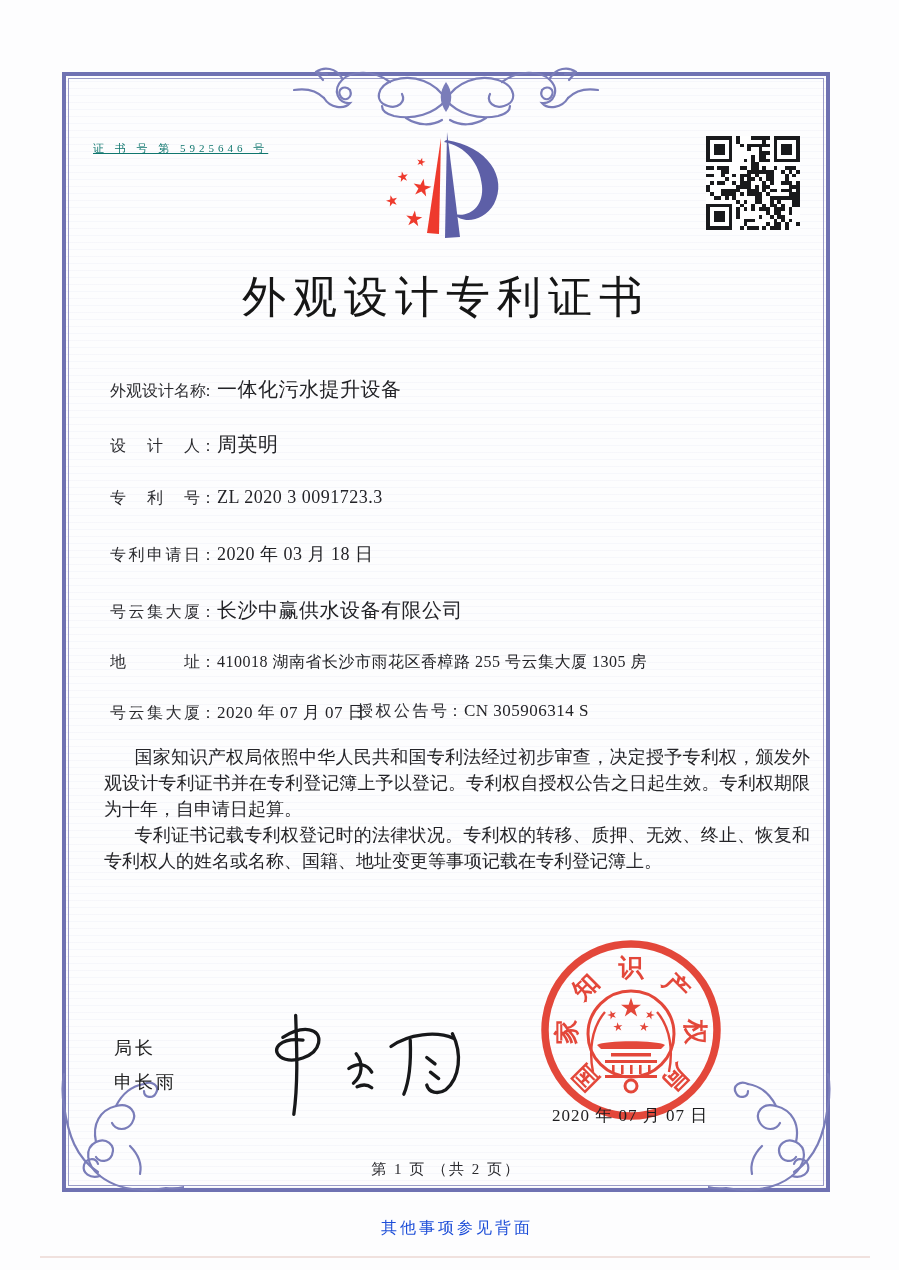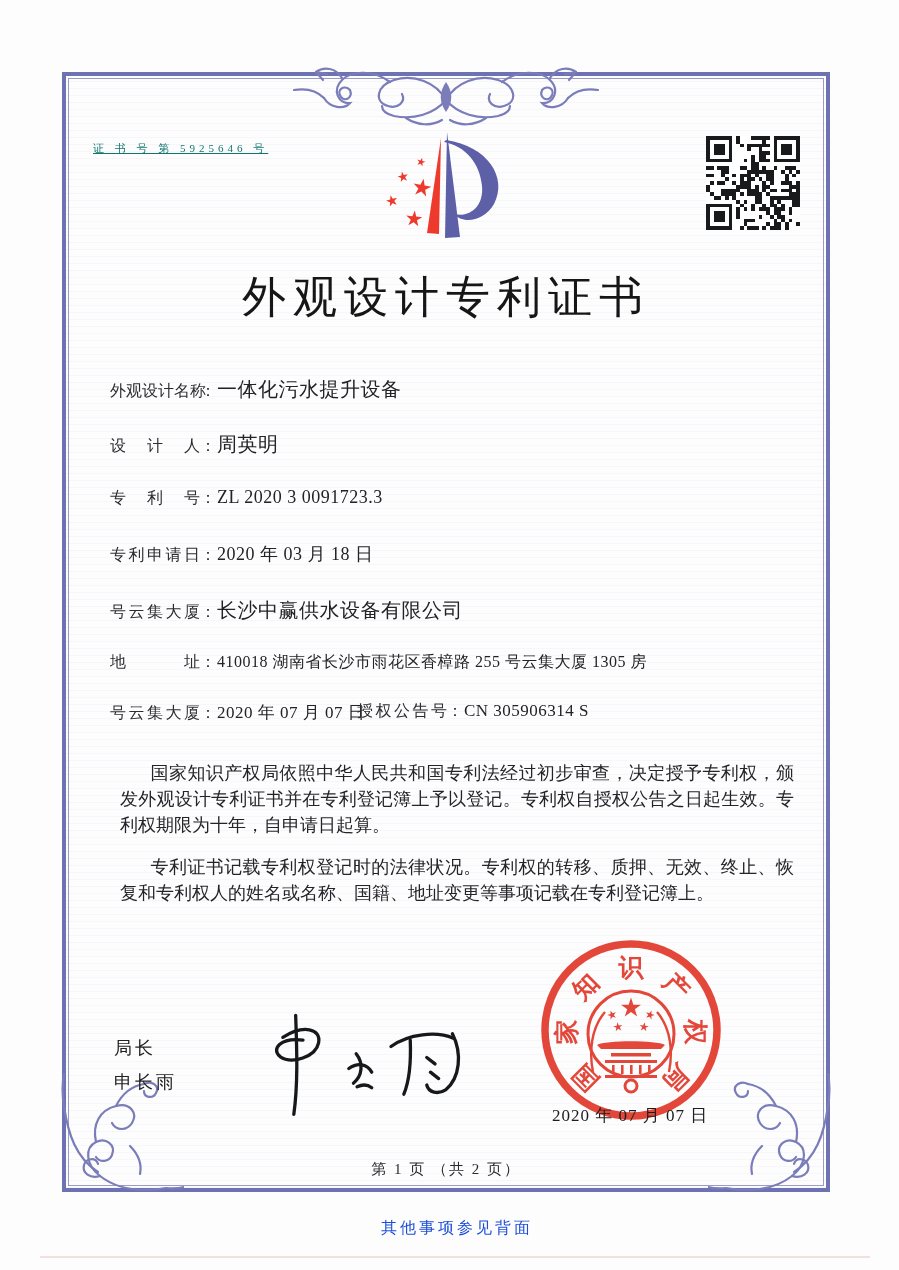--- a/index.html
+++ b/index.html
@@ -51,21 +51,21 @@
   }
   .fcolon{font-size:16px; color:#2c2c30;}
   .fvalue{font-size:20px; margin-left:1px; color:#232327; letter-spacing:0.5px;}
   .field-row.small .fvalue{font-size:17px;}
   .pair2{position:absolute; left:247px; top:0; white-space:nowrap;}
 
   .body-text{
     position:absolute; left:104px; top:744px; width:706px;
     font-size:18px; line-height:26px; text-align:justify; color:#242428;
   }
-  .body-text p{margin:16px; text-indent:1.7em;}
+  .body-text p{margin:0; text-indent:1.7em;}
 
   .signer-title{position:absolute; left:114px; top:1036px; font-size:18px; letter-spacing:3px; color:#222;}
   .signer-name{position:absolute; left:114px; top:1070px; font-size:18px; letter-spacing:3px; color:#222;}
   svg.signature{position:absolute; left:248px; top:1008px; width:220px; height:110px;}
   .sig{stroke:#17181a; stroke-width:3.6; fill:none; stroke-linecap:round; stroke-linejoin:round;}
 
   svg.seal{position:absolute; left:535px; top:934px; width:192px; height:192px; opacity:0.93;}
   .seal-red{fill:#e23a2c;}
   .seal-stroke{stroke:#e23a2c; fill:none;}
   .seal-char{font-size:25px; font-weight:700; fill:#e23a2c;

